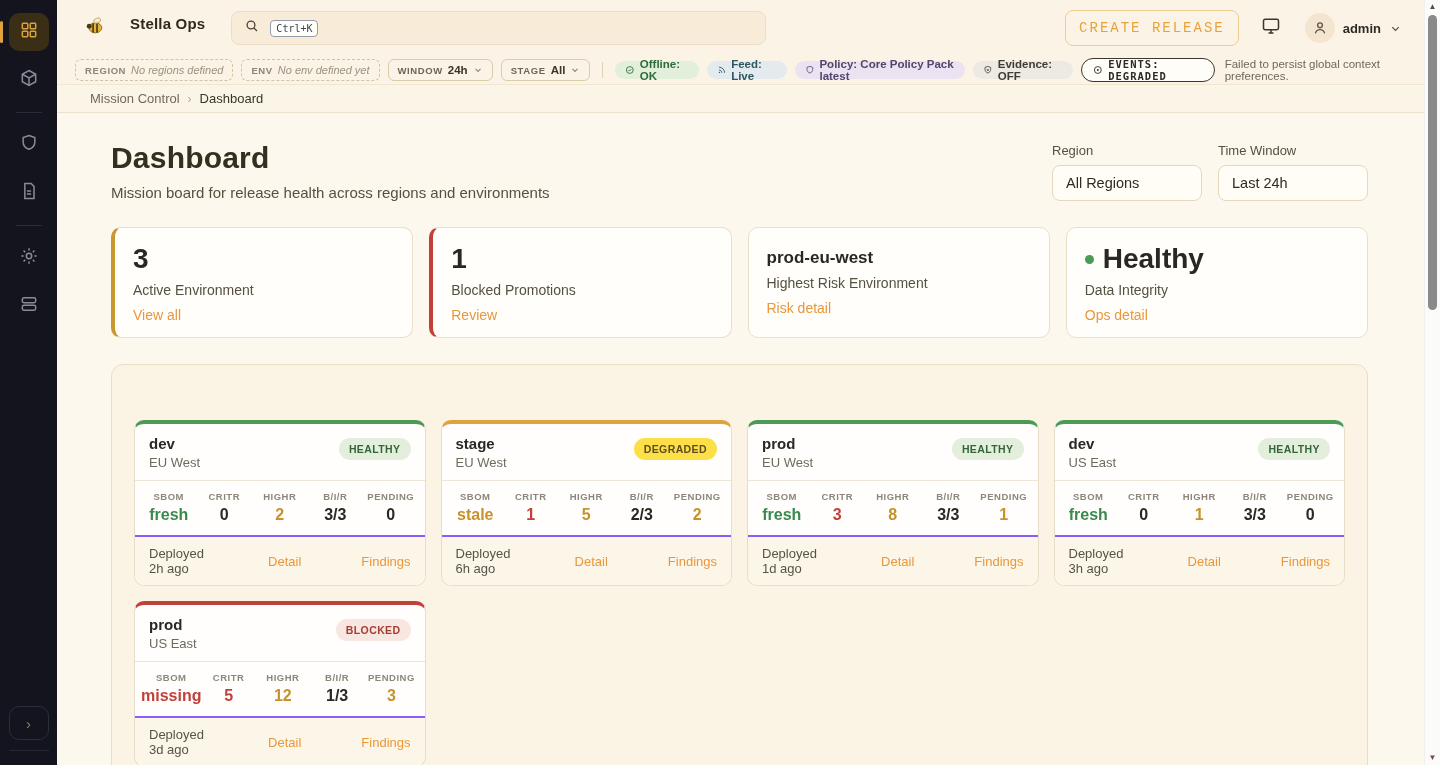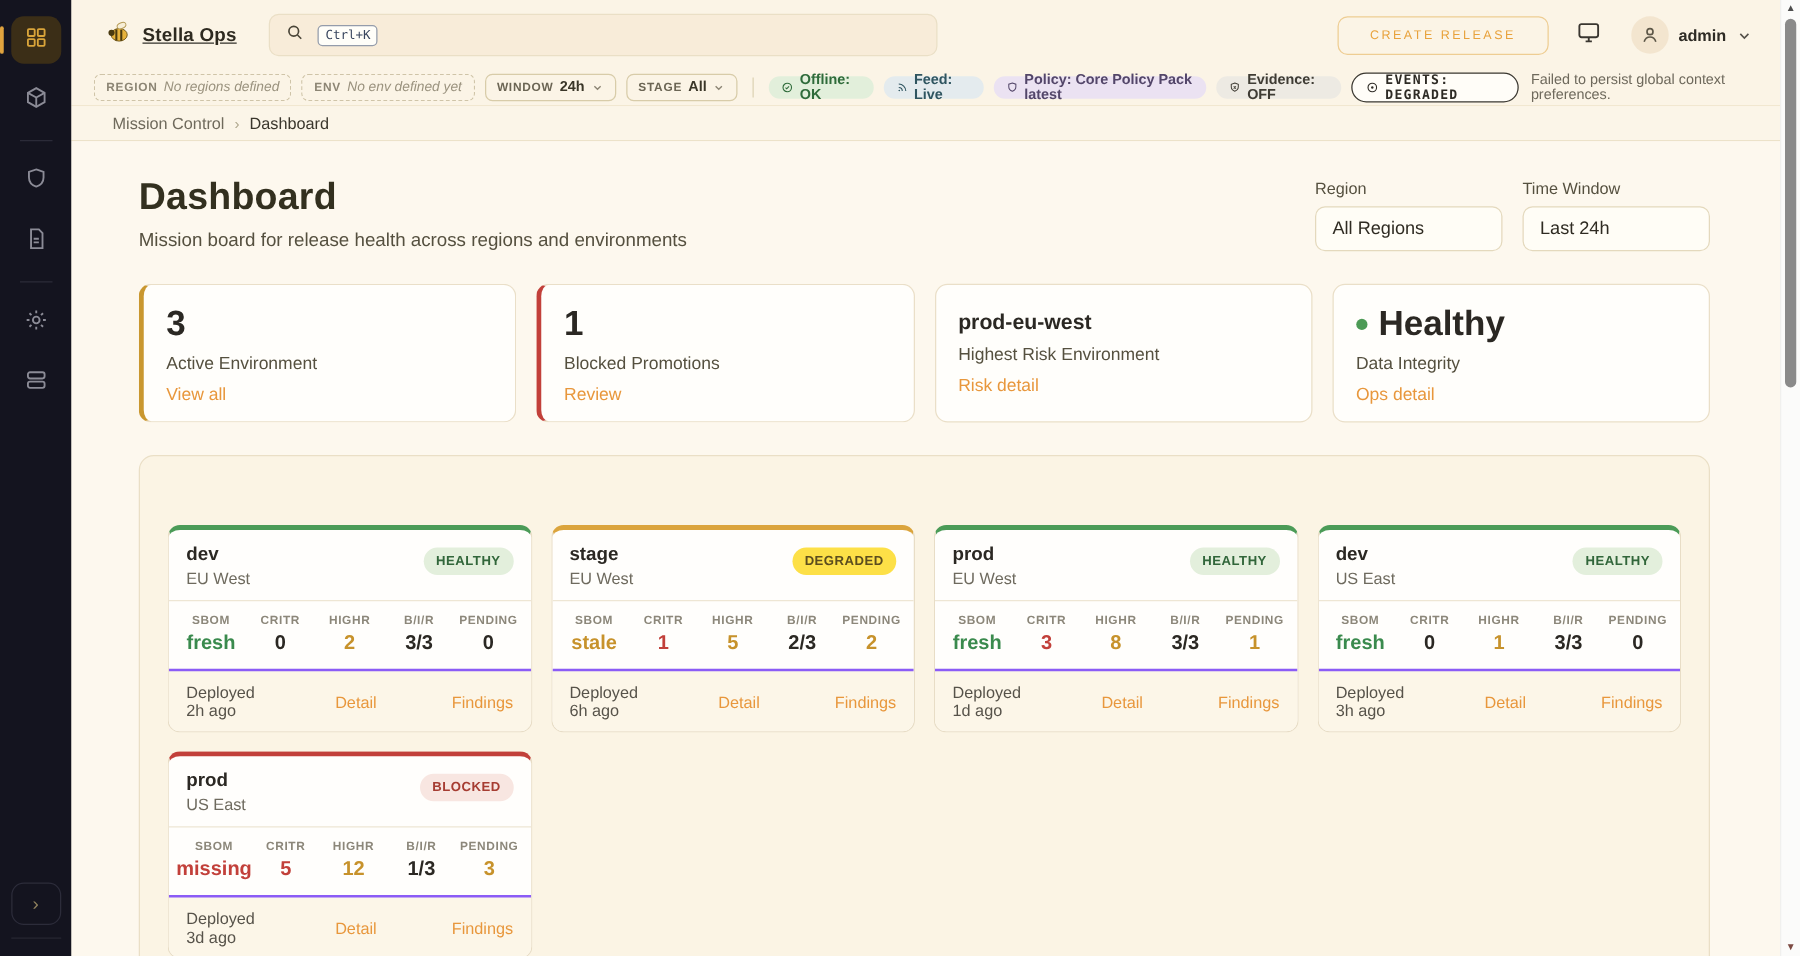--- a/index.html
+++ b/index.html
@@ -15,29 +15,29 @@
   .nav-div { width:26px; height:1px; background:#2b2b38; margin:8px 0; }
   .sidebar-bottom { position:absolute; bottom:14px; left:0; width:100%; display:flex; flex-direction:column; align-items:center; }
   .expand-btn { width:40px; height:34px; border:1px solid #2c2c3a; border-radius:10px; color:#8f815d; display:flex; align-items:center; justify-content:center; font-size:15px; cursor:pointer; margin-bottom:10px; }
   .sidebar-footline { width:40px; height:1px; background:#262632; }
 
   
   .main { flex:1; margin-right:16px; display:flex; flex-direction:column; height:765px; overflow:hidden; }
 
   
   .header { height:56px; background:#fbf4e6; display:flex; align-items:center; padding:0 22px 0 26px; flex:0 0 56px; }
-  .brand { display:flex; align-items:center; gap:9px; margin-right:26px;text-decoration:underline; }
+  .brand { display:flex; gap:25px; margin-right:26px; }
   .brand-name { font-size:15px; font-weight:bold; color:#2e2a20; letter-spacing:.2px; }
   .search { width:535px; height:34px; background:#f8ecd9; border:1px solid #eadfc6; border-radius:8px; display:flex; align-items:center; padding:0 10px 0 12px; gap:10px; }
   .search svg { width:16px; height:16px; color:#4a4538; flex:0 0 16px; }
   .search input { flex:1; border:none; background:transparent; outline:none; font-size:13.5px; color:#4a4538; font-family:"Liberation Sans",sans-serif; }
   .search input::placeholder { color:#8d8675; }
   .kbd { font-family:"DejaVu Sans Mono",monospace; font-size:10px; color:#39465e; border:1px solid #949cab; background:#fffef9; border-radius:4px; padding:2px 5px; }
   .hdr-spacer { flex:1; }
-  .create-btn { font-family:Liberation Sans, sans-serif; font-size:10px; letter-spacing:2px; color:#e8a23c; border:1px solid #eecd93; border-radius:8px; padding:9px 25px; background:transparent; cursor:pointer; margin-right:22px; white-space:nowrap; }
+  .create-btn { font-family:Liberation Mono, monospace; font-size:14px; letter-spacing:2px; color:#e8a23c; border:1px solid #eecd93; border-radius:8px; padding:9px 13px; background:transparent; cursor:pointer; margin-right:22px; white-space:nowrap; }
   .monitor-btn { color:#3a3630; margin-right:24px; cursor:pointer; display:flex; }
   .monitor-btn svg { width:20px; height:20px; }
   .user { display:flex; align-items:center; gap:8px; cursor:pointer; }
   .avatar { width:30px; height:30px; border-radius:50%; background:#f3e5cf; display:flex; align-items:center; justify-content:center; color:#5d5748; }
   .avatar svg { width:16px; height:16px; }
   .user-name { font-size:13px; font-weight:bold; color:#2e2b25; }
   .user svg.chev { width:13px; height:13px; color:#55514a; }
 
   
   .ctxbar { height:29px; background:#fbf4e6; display:flex; align-items:center; gap:8px; padding:0 18px; border-bottom:1px solid #f1e7d0; flex:0 0 29px; }

